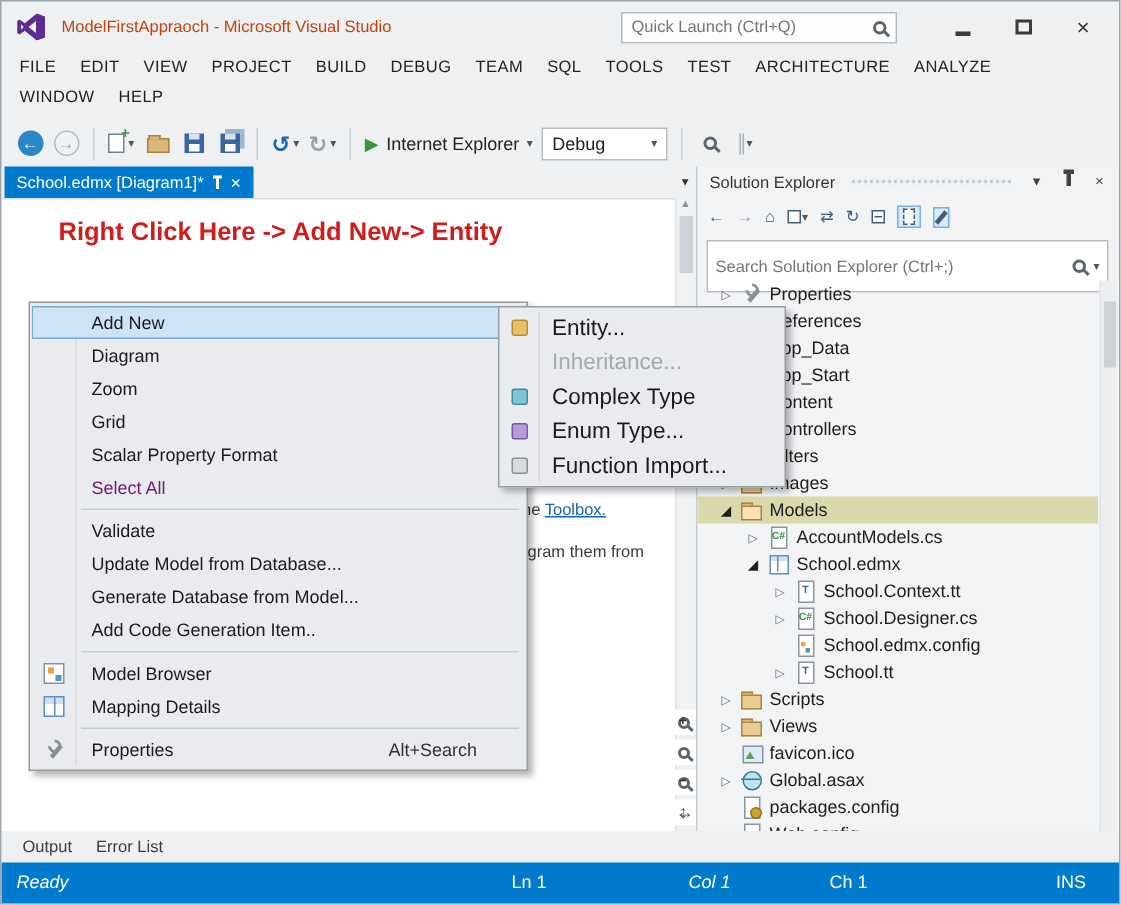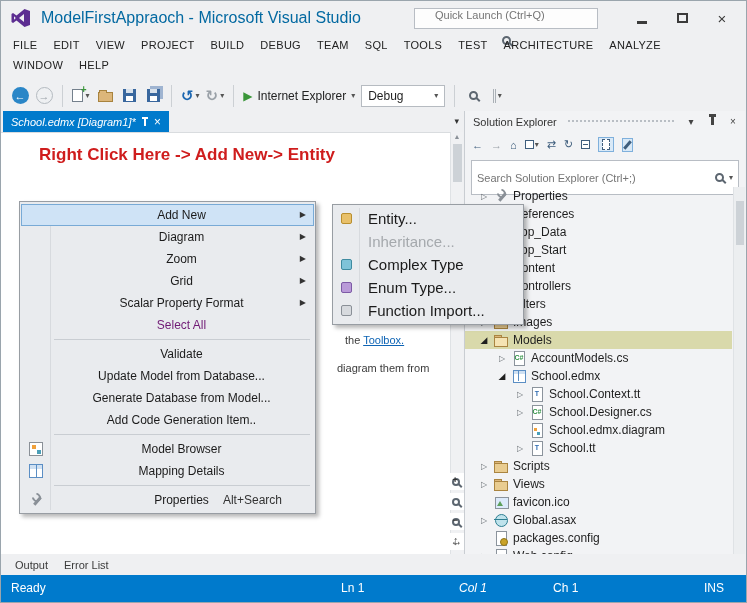--- a/index.html
+++ b/index.html
@@ -2,23 +2,23 @@
 <html><head>
 <meta charset="utf-8">
 <style>
   * { margin:0; padding:0; box-sizing:border-box; font-family:"Liberation Sans","DejaVu Sans",sans-serif; }
   html,body { width:747px; height:603px; }
   body { position:relative; background:#eff0f2; overflow:hidden; color:#1e1e1e; border:1px solid #9aa5ad; }
 
   
   .titlebar { position:absolute; top:0; left:0; right:0; height:34px; display:flex; align-items:center; padding:0 10px; gap:6px; }
   .vs-logo { width:20px; height:18px; flex:none; }
-  .title-text { font-size:16px; color:#0369a1; white-space:nowrap; margin-left:4px; }
+  .title-text { font-size:11px; color:#c2410c; white-space:nowrap; margin-left:4px; }
   .spacer { flex:1; }
-  .quick-launch { width:184px; height:21px; border:1px solid #b8bdc4; background:#fdfdfd; display:flex; align-items:center; padding:0 6px; gap:15px;flex-direction:column; }
+  .quick-launch { width:184px; height:21px; border:1px solid #b8bdc4; background:#fdfdfd; display:flex; align-items:center; padding:0 6px; gap:15px; }
   .quick-launch input { border:none; outline:none; flex:1; font-size:11px; color:#767c82; background:transparent; }
   .mag { width:9px; height:9px; border:2px solid #5c6670; border-radius:50%; position:relative; display:inline-block; flex:none; }
   .mag::after { content:""; position:absolute; width:2px; height:5px; background:#5c6670; right:-3px; bottom:-4px; transform:rotate(-45deg); }
   .win-btns { display:flex; gap:20px; margin-left:28px; align-items:center; padding-right:4px; }
   .win-btn { width:20px; height:20px; display:flex; align-items:center; justify-content:center; font-size:15px; color:#3b3b3b; }
   .min-glyph { width:10px; height:3px; background:#3b3b3b; margin-top:8px; }
   .max-glyph { width:11px; height:10px; border:2px solid #3b3b3b; }
 
   
   .menubar { position:absolute; top:34px; left:0; right:0; height:44px; padding:0 4px; }
@@ -43,21 +43,21 @@
   .tfolder { width:15px; height:10px; background:#dcb67a; border:1px solid #a8833e; position:relative; margin-top:3px; }
   .tfolder::before { content:""; position:absolute; top:-3px; left:0; width:6px; height:2px; background:#dcb67a; border:1px solid #a8833e; border-bottom:none; }
   .flop { width:13px; height:13px; background:#39679e; position:relative; }
   .flop::before { content:""; position:absolute; left:3px; top:0; width:7px; height:4px; background:#d9e2ec; }
   .flop::after { content:""; position:absolute; left:3px; bottom:1px; width:7px; height:5px; background:#fff; }
   .flop.all { box-shadow:3px -3px 0 0 #9fb4d1; }
   .vgrip { width:3px; height:14px; border-left:1px solid #aab0b6; border-right:1px solid #aab0b6; }
 
   
   .editor-pane { position:absolute; top:110px; left:0; width:462px; bottom:48px; }
-  .tab-strip { position:relative; height:21px; background:#eff0f2;font-style:italic; }
+  .tab-strip { position:relative; height:21px; background:#eff0f2; }
   .doc-tab { position:absolute; left:2px; top:0; height:21px; background:#007acc; color:#fff; display:flex; align-items:center; gap:8px; padding:0 8px; font-size:11px; }
   .tab-close { font-size:12px; color:#fff; }
   .pinw { display:inline-block; width:2px; height:7px; background:#fff; position:relative; margin-top:1px; }
   .pinw::before { content:""; position:absolute; left:-2px; top:-2px; width:6px; height:2px; background:#fff; }
   .strip-dd { position:absolute; right:4px; top:5px; font-size:9px; color:#333; }
   .designer { position:absolute; left:0; right:13px; top:21px; bottom:0; background:#fff; border-top:1px solid #d9dcdf; }
   .instruction { position:absolute; left:38px; top:12px; font-size:17px; font-weight:bold; color:#cf1d1d; white-space:nowrap; }
   .wm1 { position:absolute; left:344px; top:201px; font-size:11px; color:#3b3b3b; white-space:nowrap; }
   .wm2 { position:absolute; left:336px; top:229px; font-size:11px; color:#3b3b3b; white-space:nowrap; }
   .wm-link { color:#0e64b5; text-decoration:underline; cursor:pointer; }
@@ -65,21 +65,21 @@
   .sb-up { position:absolute; top:1px; left:0; right:0; text-align:center; font-size:7px; color:#8a9097; }
   .sb-thumb { position:absolute; top:12px; left:2px; width:9px; height:38px; background:#cdd2d7; }
   .zoom-cluster { position:absolute; bottom:4px; left:-4px; width:18px; display:flex; flex-direction:column; gap:3px; align-items:center; }
   .zbtn { width:17px; height:17px; position:relative; display:flex; align-items:center; justify-content:center; background:#fff; }
   .mag.s { width:8px; height:8px; border-width:2px; }
   .zmark { position:absolute; font-size:9px; font-weight:bold; color:#333; left:5px; top:2px; font-style:normal; }
   .ph,.pv { position:absolute; font-size:12px; color:#555; left:3px; top:1px; }
   .pv { left:5px; top:1px; }
 
   
-  .ctx { position:absolute; left:18px; top:200px; width:297px; background:#e9ebee; border:1px solid #989da3; box-shadow:3px 3px 4px rgba(0,0,0,.28); padding:2px 1px; z-index:40;text-align:center; }
+  .ctx { position:absolute; left:18px; top:200px; width:333px; background:#e9ebee; border:1px solid #989da3; box-shadow:3px 3px 4px rgba(0,0,0,.28); padding:2px 1px; z-index:40; }
   .ctx::before { content:""; position:absolute; left:30px; top:3px; bottom:3px; width:1px; background:#d7dade; }
   .mi { position:relative; height:22px; line-height:22px; padding:0 12px 0 40px; font-size:12px; color:#1b1b1b; cursor:default; }
   .mi.sel { background:#cfe3f6; box-shadow:inset 0 0 0 1px #78aad6; }
   .mi.dis { color:#701a75; }
   .mi-arrow { position:absolute; right:8px; top:0; font-size:8px; color:#333; }
   .mi-short { position:absolute; right:32px; top:0; color:#333; }
   .msep { height:1px; background:#c9cdd2; margin:3px 4px 3px 33px; }
   .mi-ic { position:absolute; left:8px; top:4px; width:14px; height:14px; }
   .ic-map { border:1px solid #5b8ec4; background:linear-gradient(to bottom,#cfe0f2 0 4px,#fff 4px); }
   .ic-map::after { content:""; position:absolute; left:6px; top:0; bottom:0; width:1px; background:#5b8ec4; }
@@ -146,21 +146,21 @@
   .ti.glob::after { content:""; position:absolute; left:1px; top:7px; width:13px; height:1px; background:#2e7f92; }
   .ti.cfg::after { content:""; position:absolute; right:1px; bottom:0; width:6px; height:6px; border-radius:50%; background:#c9a227; border:1px solid #8f7416; }
   .se-scroll { position:absolute; top:76px; right:0; width:12px; bottom:0; background:#eceef0; border-left:1px solid #dfe2e5; }
   .se-scroll .sb-thumb { top:14px; height:44px; left:2px; width:8px; }
 
   
   .bottom-tabs { position:absolute; left:0; right:0; bottom:27px; height:21px; background:#eff0f2; display:flex; align-items:center; gap:4px; padding:0 8px; }
   .btab { font-size:11px; color:#3b3b3b; padding:2px 6px; }
   .statusbar { position:absolute; left:0; right:0; bottom:0; height:27px; background:#007acc; color:#fff; font-size:12px; }
   .statusbar span { position:absolute; top:6px; }
-  .st-ready { left:10px; }
+  .st-ready { left:10px;font-style:italic; }
   .st-ln { left:340px; }
   .st-col { left:458px;font-style:italic; }
   .st-ch { left:552px; }
   .st-ins { left:703px; }
 </style>
 </head>
 <body>
 
 <div class="titlebar">
   <svg class="vs-logo" viewBox="0 0 20 18">
@@ -419,21 +419,21 @@
     <div class="trow l3">
         <span class="arrow">▷</span>
         <span class="ti fl">
           <em class="badge">C#</em>
         </span>
         <span class="tlabel">School.Designer.cs</span>
       </div>
     <div class="trow l3">
         <span class="arrow"></span>
         <span class="ti fl diag"></span>
-        <span class="tlabel">School.edmx.diagram</span>
+        <span class="tlabel">School.edmx.config</span>
       </div>
     <div class="trow l3">
         <span class="arrow">▷</span>
         <span class="ti fl">
           <em class="badge blue">T</em>
         </span>
         <span class="tlabel">School.tt</span>
       </div>
     <div class="trow">
         <span class="arrow">▷</span>

